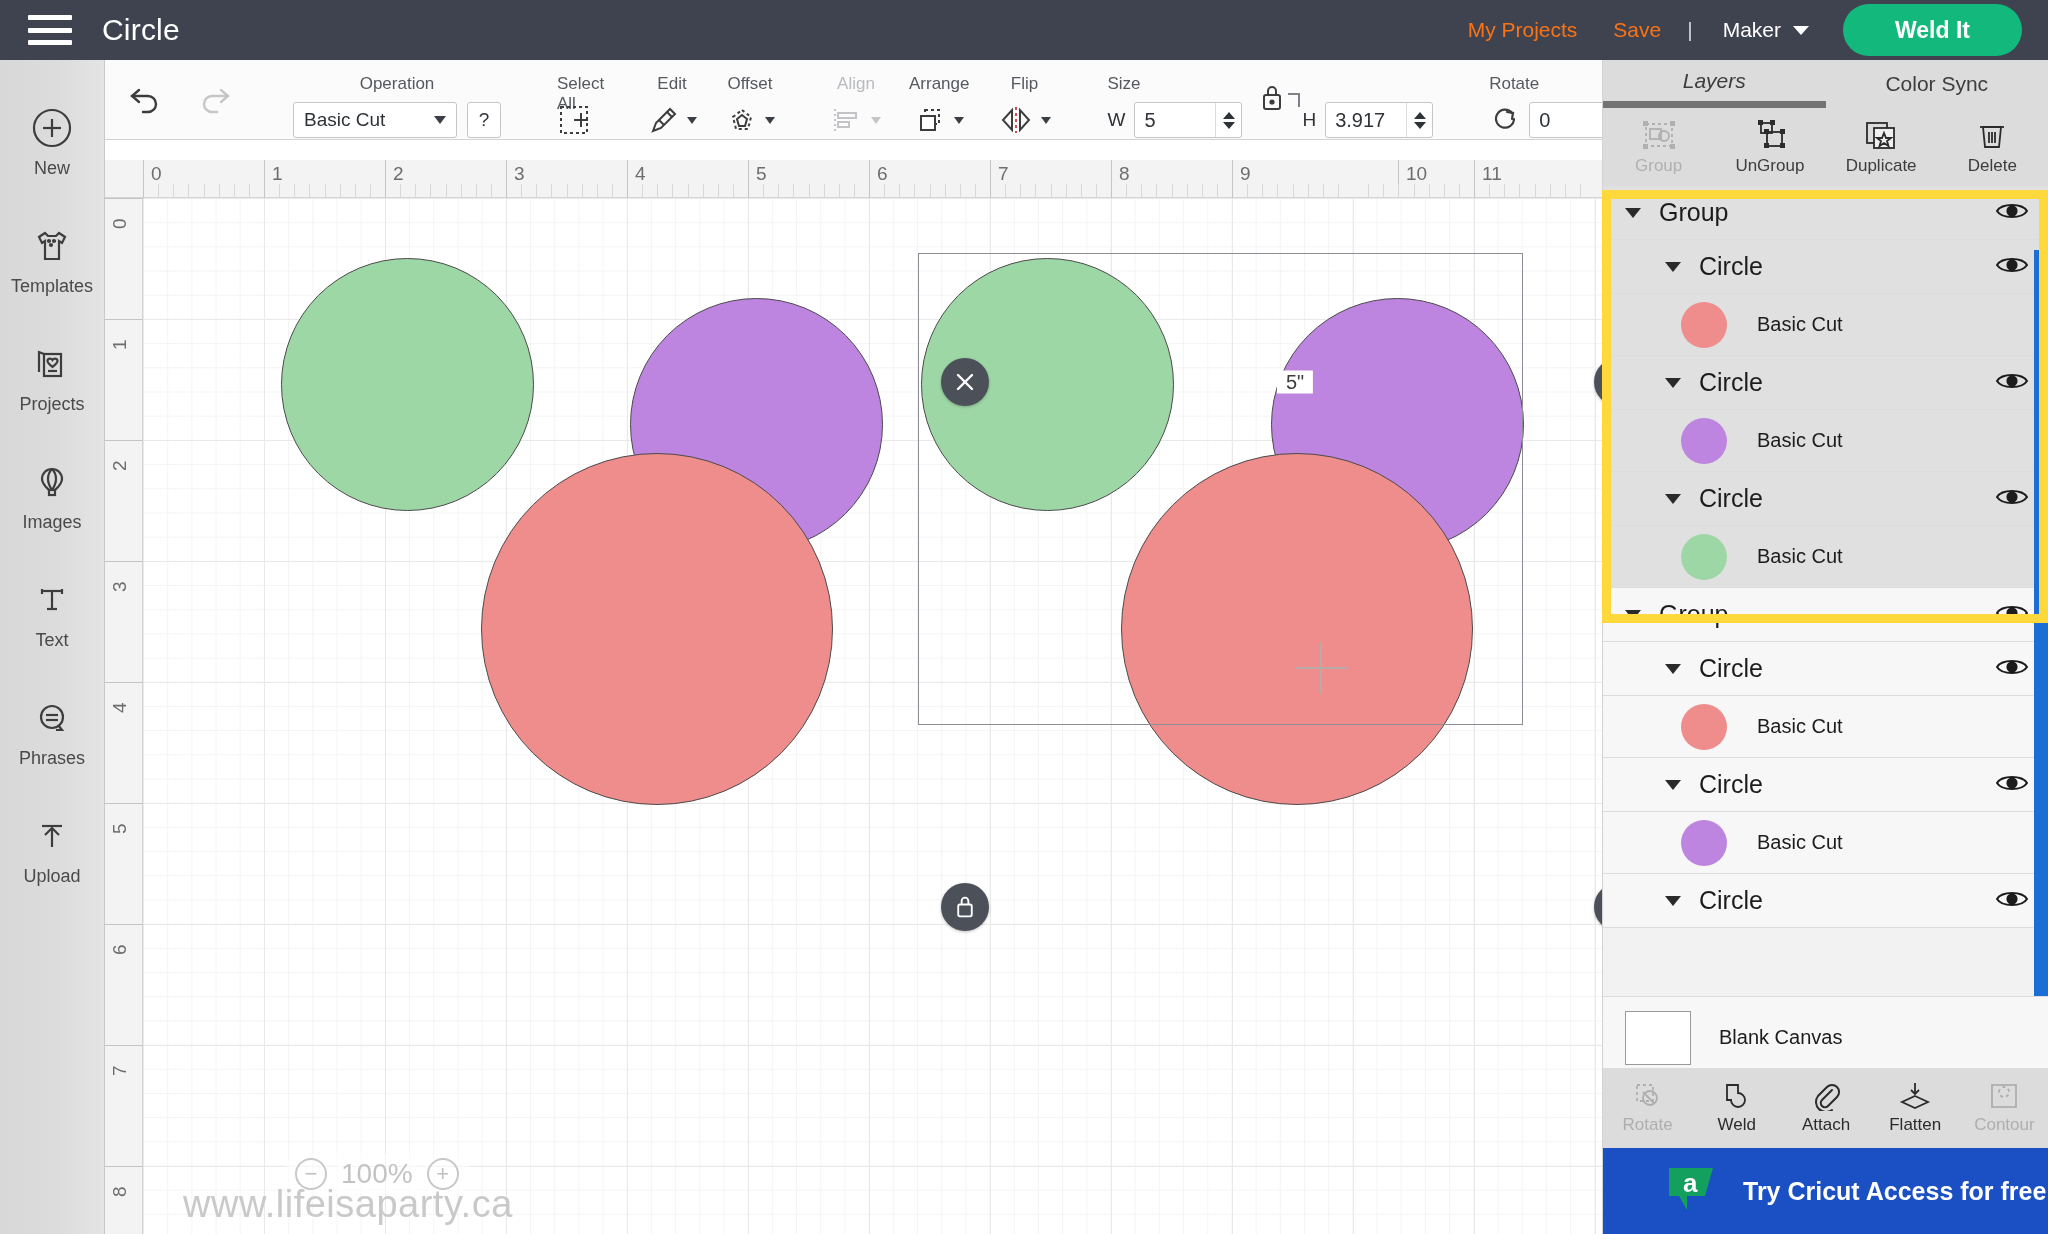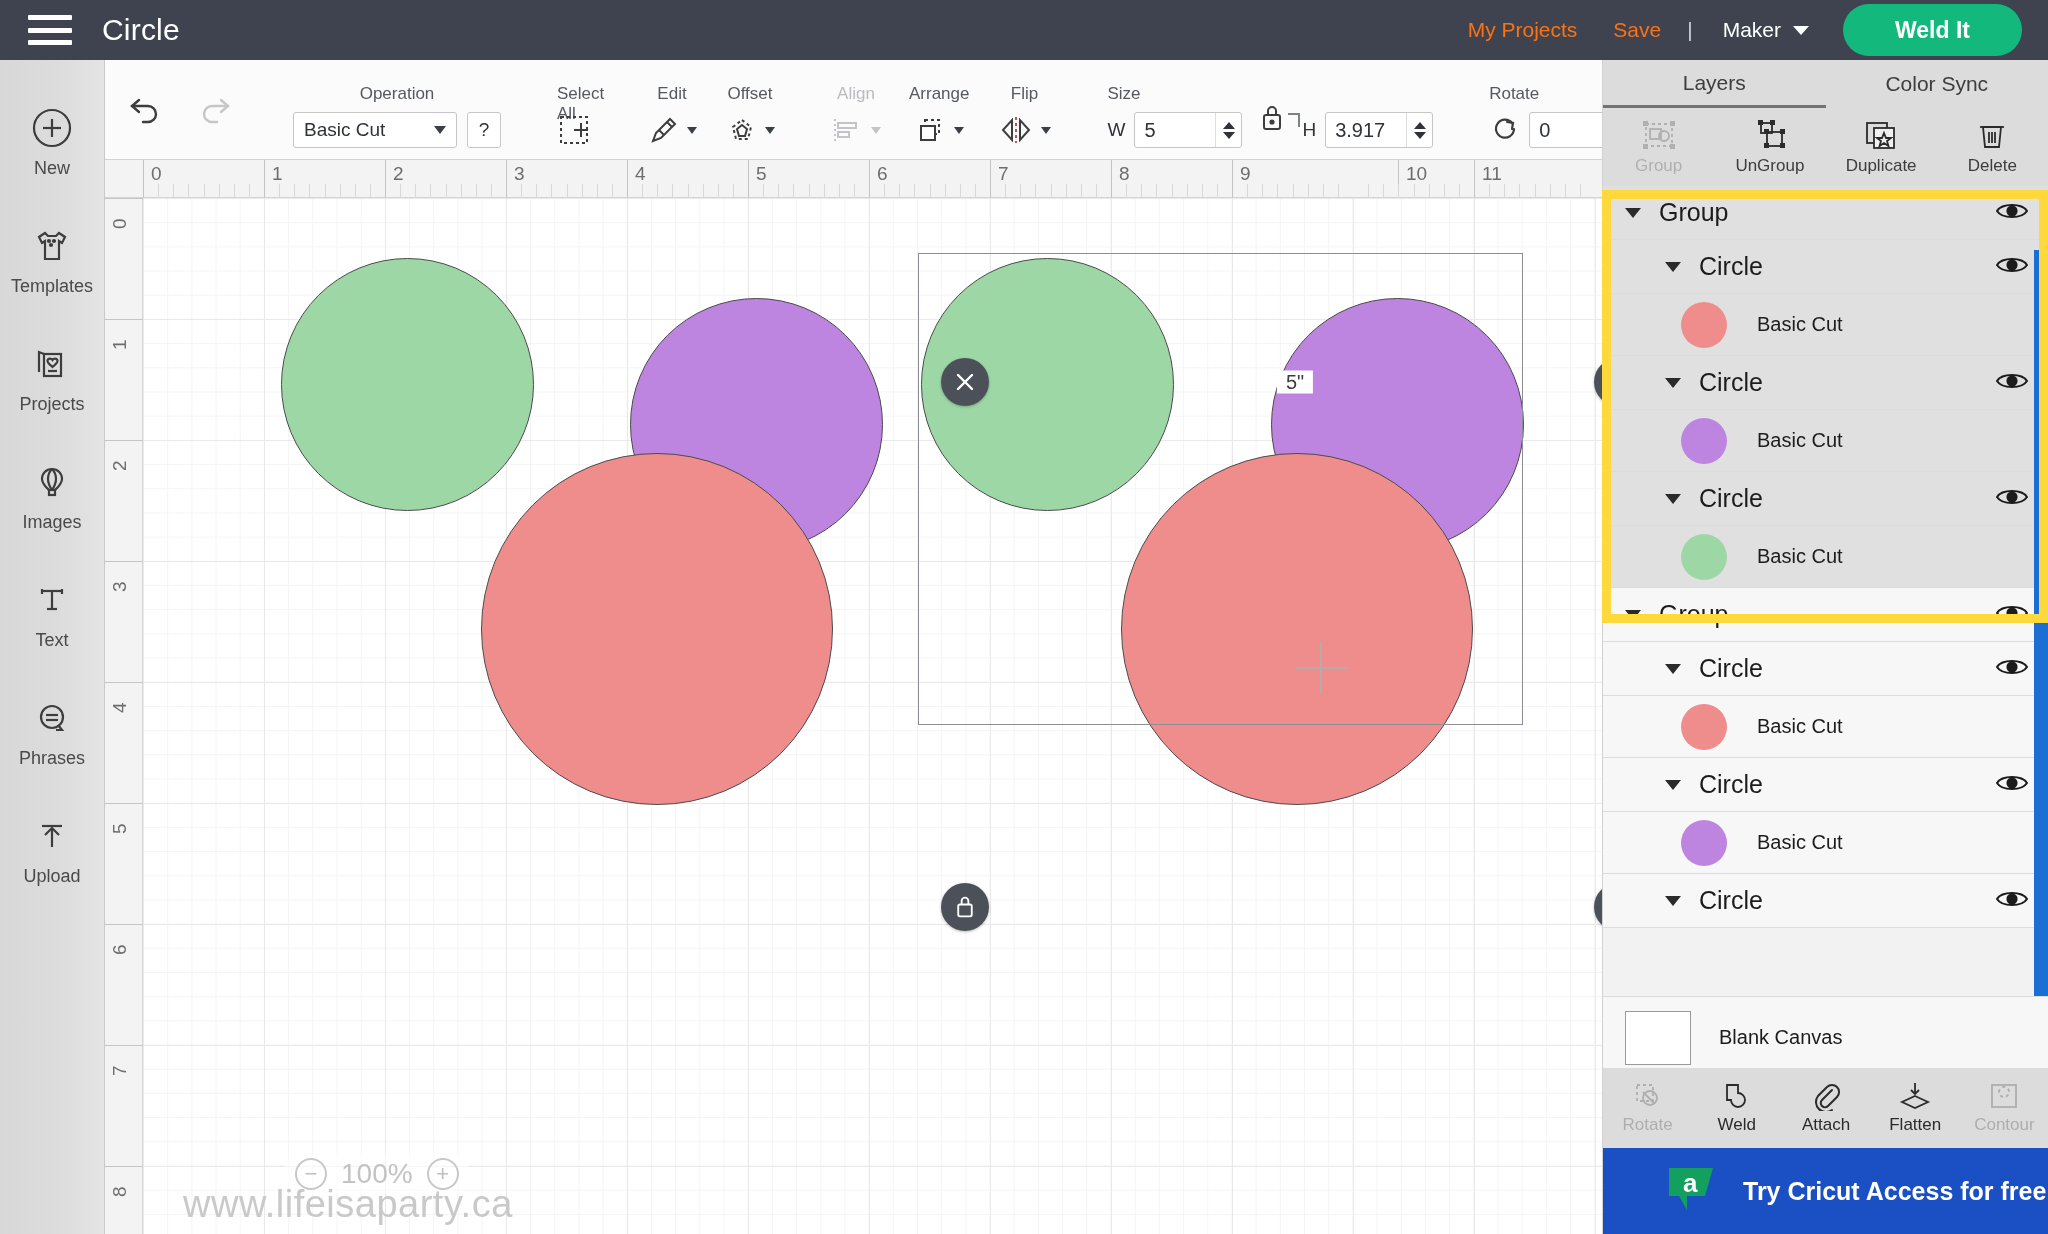--- a/index.html
+++ b/index.html
@@ -52,21 +52,21 @@
   }
   .side-item {
     height: 118px; display: flex; flex-direction: column;
     align-items: center; justify-content: center; cursor: pointer; gap: 9px;
   }
   .side-item svg { display: block; }
   .side-label { font-size: 18px; color: #4a4a4a; }
 
   
   .toolbar {
-    position: absolute; top: 60px; left: 105px; width: 1497px; height: 100px;
+    position: absolute; top: 60px; left: 105px; width: 1497px; height: 80px;
     background: #fbfbfb; border-bottom: 1px solid #d2d2d2;
     display: flex; align-items: center;
   }
   .tb-divider { width: 1px; height: 62px; background: #d8d8d8; align-self: center; margin: 0 14px; }
   .tb-cell { display: flex; flex-direction: column; align-items: center; padding: 14px 14px 0; }
   .tb-cap { font-size: 17px; color: #55595f; margin-bottom: 7px; height: 20px; }
   .tb-cap.disabled { color: #b9bbbe; }
   .tb-ctl { display: flex; align-items: center; height: 38px; }
   .undo-redo { display: flex; align-items: center; gap: 26px; padding-left: 22px; padding-right: 18px; }
   .select-basic {
@@ -155,21 +155,21 @@
   }
 
   
   .right-panel {
     position: absolute; top: 60px; left: 1602px; width: 446px; height: 1174px;
     background: #f2f2f2; border-left: 1px solid #d2d2d2;
   }
   .rp-tabs { display: flex; height: 48px; background: #dcdcdc; }
   .rp-tab { flex: 1; display: flex; align-items: center; justify-content: center;
             font-size: 21px; color: #3d3d3d; cursor: pointer; }
-  .rp-tab.active { border-bottom: 3px solid #737373; }
+  .rp-tab.active { border-bottom: 7px solid #737373; font-style: italic; }
   .rp-actions { height: 78px; background: #dcdcdc; display: flex; align-items: center; }
   .rp-act { flex: 1; display: flex; flex-direction: column; align-items: center; gap: 5px; cursor: pointer; }
   .rp-act span { font-size: 17px; color: #3d3d3d; }
   .rp-act.disabled span { color: #b0b0b0; }
   .layers-list { position: absolute; top: 126px; left: 0; width: 446px; height: 892px; overflow: hidden; }
   .layer-row {
     display: flex; align-items: center; height: 54px; padding-right: 20px;
     border-bottom: 1px solid #dcdcdc; background: #f7f7f7;
   }
   .layer-row.group-row { background: #f7f7f7; border-bottom: 1px solid #dcdcdc; }

